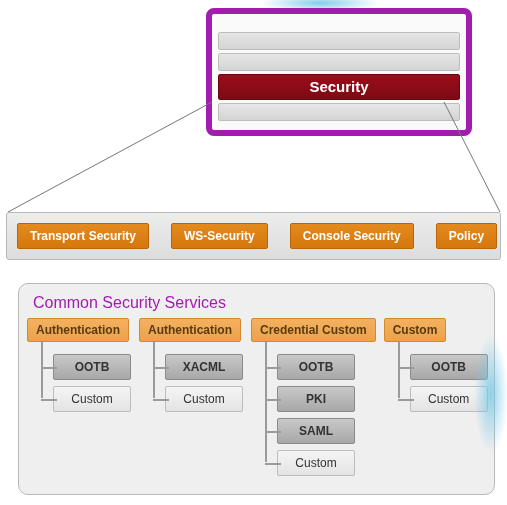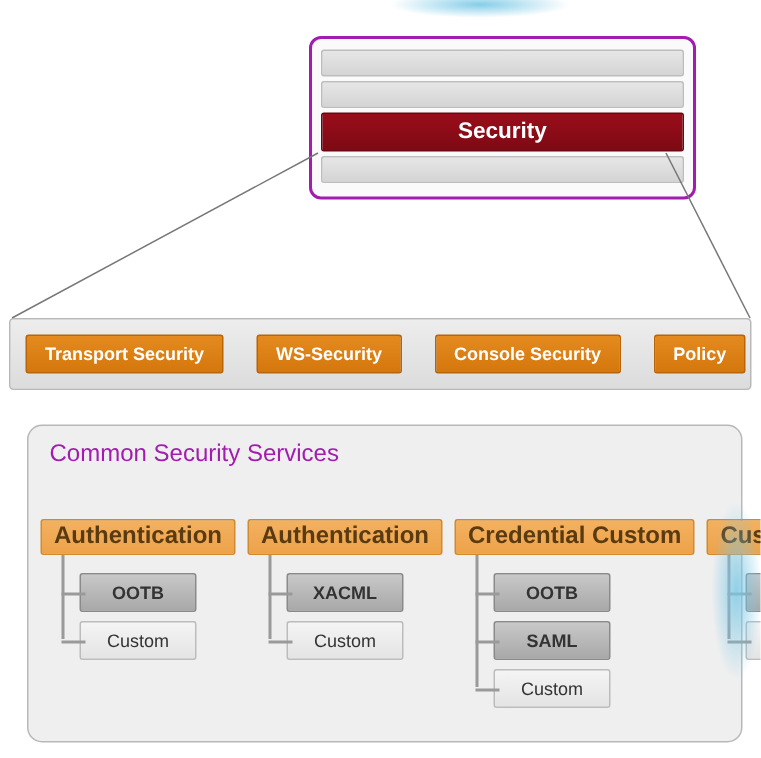--- a/index.html
+++ b/index.html
@@ -10,25 +10,24 @@
     font-family: Arial, Helvetica, sans-serif;
     background: #fff;
     position: relative;
     overflow: hidden;
   }
   .top-stack {
     position: absolute;
     top: 8px;
     left: 206px;
     width: 242px;
-    border: 2px solid #a21caf;
+    border: 6px solid #a21caf;
     border-radius: 8px;
-    padding: 4px 6px 6px 6px;
+    padding: 15px 6px 6px 6px;
     background: #fafafa;
-    margin-top: 16px;
   }
   .stack-row {
     height: 16px;
     background: linear-gradient(#e6e6e6,#d4d4d4);
     border: 1px solid #bdbdbd;
     margin: 3px 0;
     border-radius: 2px;
   }
   .stack-row.security {
     height: 24px;
@@ -95,28 +94,27 @@
   }
   .col {
     display: flex;
     flex-direction: column;
   }
   .col-head {
     background: linear-gradient(#f3b160,#eda24a);
     border: 1px solid #d08a30;
     color: #5a3a10;
     font-weight: bold;
-    font-size: 16px;
+    font-size: 12px;
     height: 22px;
     line-height: 22px;
     padding: 0 8px;
     border-radius: 2px;
     white-space: nowrap;
     align-self: flex-start;
-    margin-top: 28px;
   }
   .tree {
     position: relative;
     margin-left: 14px;
     padding-top: 6px;
   }
   .tree::before {
     content: "";
     position: absolute;
     left: 0;
@@ -217,20 +215,21 @@
         <div class="col-head">Authentication</div>
         <div class="tree">
           <div class="node-row"><div class="node-box node-dark">XACML</div></div>
           <div class="node-row"><div class="node-box node-light">Custom</div></div>
         </div>
       </div>
       <div class="col">
         <div class="col-head">Credential Custom</div>
         <div class="tree">
           <div class="node-row"><div class="node-box node-dark">OOTB</div></div>
+          <div class="node-row"><div class="node-box node-dark">PKI</div></div>
           <div class="node-row"><div class="node-box node-dark">SAML</div></div>
           <div class="node-row"><div class="node-box node-light">Custom</div></div>
         </div>
       </div>
       <div class="col">
         <div class="col-head">Custom</div>
         <div class="tree">
           <div class="node-row"><div class="node-box node-dark">OOTB</div></div>
           <div class="node-row"><div class="node-box node-light">Custom</div></div>
         </div>

